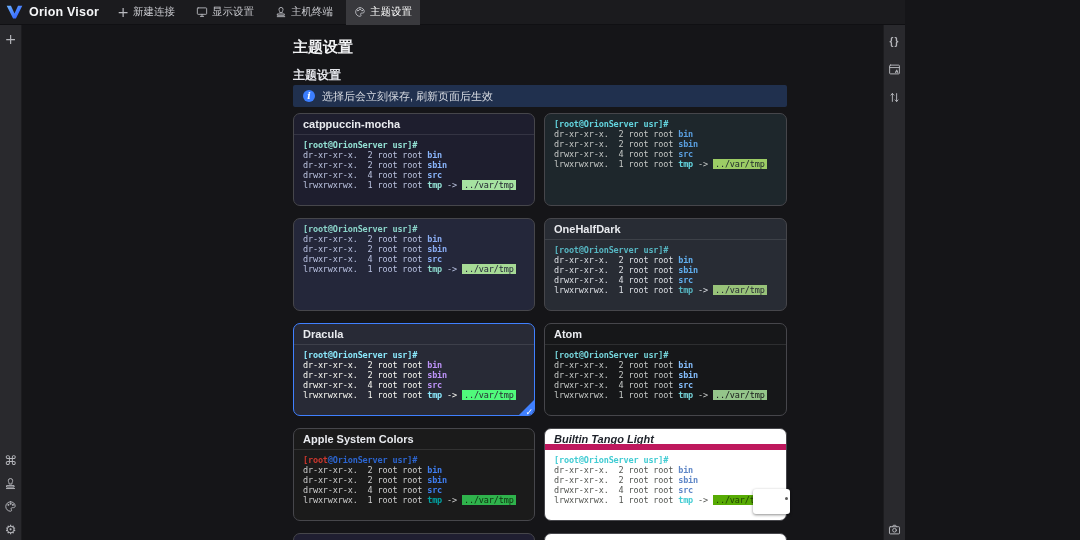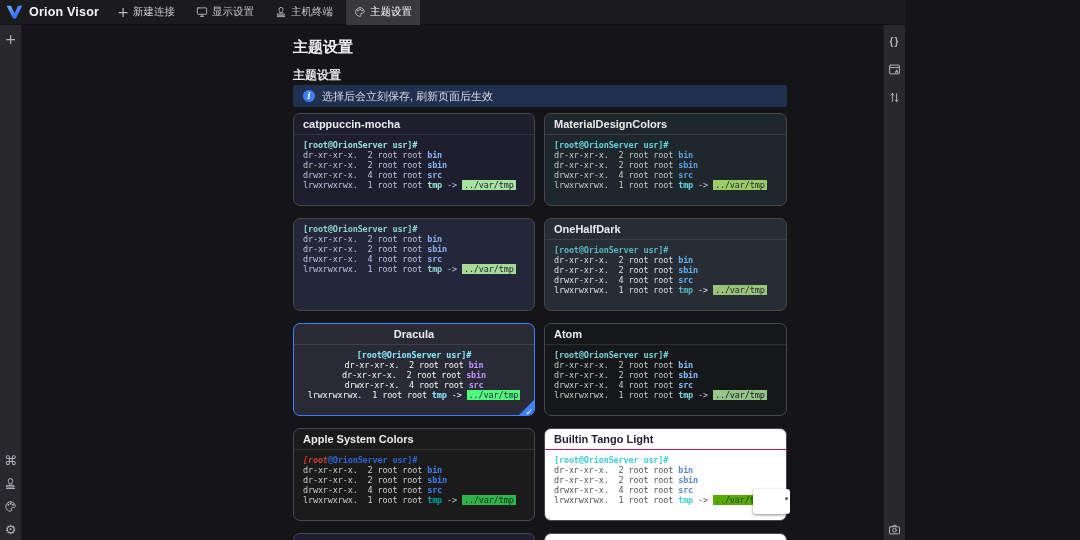--- a/index.html
+++ b/index.html
@@ -45,26 +45,26 @@
   #info-icon { width:12px; height:12px; border-radius:50%; background:#3c7eff; color:#fff;
                font-size:9px; font-weight:bold; display:flex; align-items:center; justify-content:center;
                font-family:"DejaVu Serif",serif; font-style:italic; flex:0 0 12px; }
   #alert-text { font-size:11px; color:#d8dbe2; }
 
   
   #theme-grid { position:absolute; left:270px; top:88px; width:494px;
                 display:grid; grid-template-columns:242px 243px; gap:12px 9px; }
   .theme-card { height:93px; background:var(--bg); border:1px solid #46464b; border-radius:7px;
                 overflow:hidden; position:relative; cursor:pointer; }
-  .theme-card.selected { border-color:#4080ff;text-align:center; }
+  .theme-card.selected { border-color:#4080ff; }
   .theme-card.partial { height:93px; }
   .card-head { height:21px; line-height:20px; padding:0 9px; font-size:11px; font-weight:bold;
                color:#e9ebef; border-bottom:1px solid rgba(255,255,255,.10);
                white-space:nowrap; overflow:hidden; }
-  .theme-card.light .card-head { color:#1d2129; border-bottom:1px solid #be185d; }
+  .theme-card.light .card-head { color:#1d2129; border-bottom:6px solid #be185d;font-style:italic; }
   .term { padding:6px 9px 0 9px; }
   .term-line { font-family:"DejaVu Sans Mono","Liberation Mono",monospace; font-size:8.5px;
                line-height:9.9px; white-space:pre; letter-spacing:-0.15px; }
   .term-line .b { font-weight:bold; }
   .term-line .hl { background:var(--hl-bg); color:var(--hl-fg); padding:0 2px; }
   .corner { position:absolute; right:-1px; bottom:-1px; width:0; height:0;
             border-left:17px solid transparent; border-bottom:17px solid #4080ff; }
   .corner-check { position:absolute; right:1px; bottom:-2px; color:#fff; font-size:9px;
                   font-weight:bold; z-index:2; }
 
@@ -206,21 +206,20 @@
           <div class="card-head">catppuccin-mocha</div>
           <div class="term">
             <div class="term-line"><span class="b" style="color: rgb(148, 226, 213);">[root@OrionServer usr]#</span></div>
             <div class="term-line"><span style="color: rgb(186, 194, 222);">dr-xr-xr-x.  2 root root </span><span class="b" style="color: rgb(137, 180, 250);">bin</span></div>
             <div class="term-line"><span style="color: rgb(186, 194, 222);">dr-xr-xr-x.  2 root root </span><span class="b" style="color: rgb(137, 180, 250);">sbin</span></div>
             <div class="term-line"><span style="color: rgb(186, 194, 222);">drwxr-xr-x.  4 root root </span><span class="b" style="color: rgb(137, 180, 250);">src</span></div>
             <div class="term-line"><span style="color: rgb(186, 194, 222);">lrwxrwxrwx.  1 root root </span><span class="b" style="color: rgb(148, 226, 213);">tmp</span><span style="color: rgb(186, 194, 222);"> -&gt; </span><span class="hl">../var/tmp</span></div>
           </div>
         </div>
         <div class="theme-card" style="--bg: #1e272c; --hl-bg: #9ccc65; --hl-fg: #1e272c;">
-          <div class="card-head">MaterialDesignColors</div>
           <div class="term">
             <div class="term-line"><span class="b" style="color: rgb(99, 212, 222);">[root@OrionServer usr]#</span></div>
             <div class="term-line"><span style="color: rgb(196, 199, 197);">dr-xr-xr-x.  2 root root </span><span class="b" style="color: rgb(90, 159, 224);">bin</span></div>
             <div class="term-line"><span style="color: rgb(196, 199, 197);">dr-xr-xr-x.  2 root root </span><span class="b" style="color: rgb(90, 159, 224);">sbin</span></div>
             <div class="term-line"><span style="color: rgb(196, 199, 197);">drwxr-xr-x.  4 root root </span><span class="b" style="color: rgb(90, 159, 224);">src</span></div>
             <div class="term-line"><span style="color: rgb(196, 199, 197);">lrwxrwxrwx.  1 root root </span><span class="b" style="color: rgb(99, 212, 222);">tmp</span><span style="color: rgb(196, 199, 197);"> -&gt; </span><span class="hl">../var/tmp</span></div>
           </div>
         </div>
         <div class="theme-card" style="--bg: #24273a; --hl-bg: #a6da95; --hl-fg: #24273a;">
           <div class="term">
@@ -259,21 +258,21 @@
             <div class="term-line"><span class="b" style="color: rgb(118, 212, 218);">[root@OrionServer usr]#</span></div>
             <div class="term-line"><span style="color: rgb(197, 200, 198);">dr-xr-xr-x.  2 root root </span><span class="b" style="color: rgb(133, 190, 253);">bin</span></div>
             <div class="term-line"><span style="color: rgb(197, 200, 198);">dr-xr-xr-x.  2 root root </span><span class="b" style="color: rgb(133, 190, 253);">sbin</span></div>
             <div class="term-line"><span style="color: rgb(197, 200, 198);">drwxr-xr-x.  4 root root </span><span class="b" style="color: rgb(133, 190, 253);">src</span></div>
             <div class="term-line"><span style="color: rgb(197, 200, 198);">lrwxrwxrwx.  1 root root </span><span class="b" style="color: rgb(118, 212, 218);">tmp</span><span style="color: rgb(197, 200, 198);"> -&gt; </span><span class="hl">../var/tmp</span></div>
           </div>
         </div>
         <div class="theme-card" style="--bg: #1b1b1b; --hl-bg: #2fb34c; --hl-fg: #10300f;">
           <div class="card-head">Apple System Colors</div>
           <div class="term">
-            <div class="term-line"><span class="b" style="color: rgb(204, 55, 46); font-style: italic;">[root</span><span class="b" style="color: rgb(44, 101, 208); margin-top: 13px;">@OrionServer usr]#</span></div>
+            <div class="term-line"><span class="b" style="color: rgb(204, 55, 46);">[root</span><span class="b" style="color: rgb(44, 101, 208); margin-top: 13px;">@OrionServer usr]#</span></div>
             <div class="term-line"><span style="color: rgb(204, 204, 204);">dr-xr-xr-x.  2 root root </span><span class="b" style="color: rgb(63, 126, 240);">bin</span></div>
             <div class="term-line"><span style="color: rgb(204, 204, 204);">dr-xr-xr-x.  2 root root </span><span class="b" style="color: rgb(63, 126, 240);">sbin</span></div>
             <div class="term-line"><span style="color: rgb(204, 204, 204);">drwxr-xr-x.  4 root root </span><span class="b" style="color: rgb(63, 126, 240);">src</span></div>
             <div class="term-line"><span style="color: rgb(204, 204, 204);">lrwxrwxrwx.  1 root root </span><span class="b" style="color: rgb(0, 163, 163);">tmp</span><span style="color: rgb(204, 204, 204);"> -&gt; </span><span class="hl">../var/tmp</span></div>
           </div>
         </div>
         <div class="theme-card light" style="--bg: #ffffff; --hl-bg: #57ab04; --hl-fg: #234403;">
           <div class="card-head">Builtin Tango Light</div>
           <div class="term">
             <div class="term-line"><span class="b" style="color: rgb(66, 204, 211);">[root@OrionServer usr]#</span></div>

